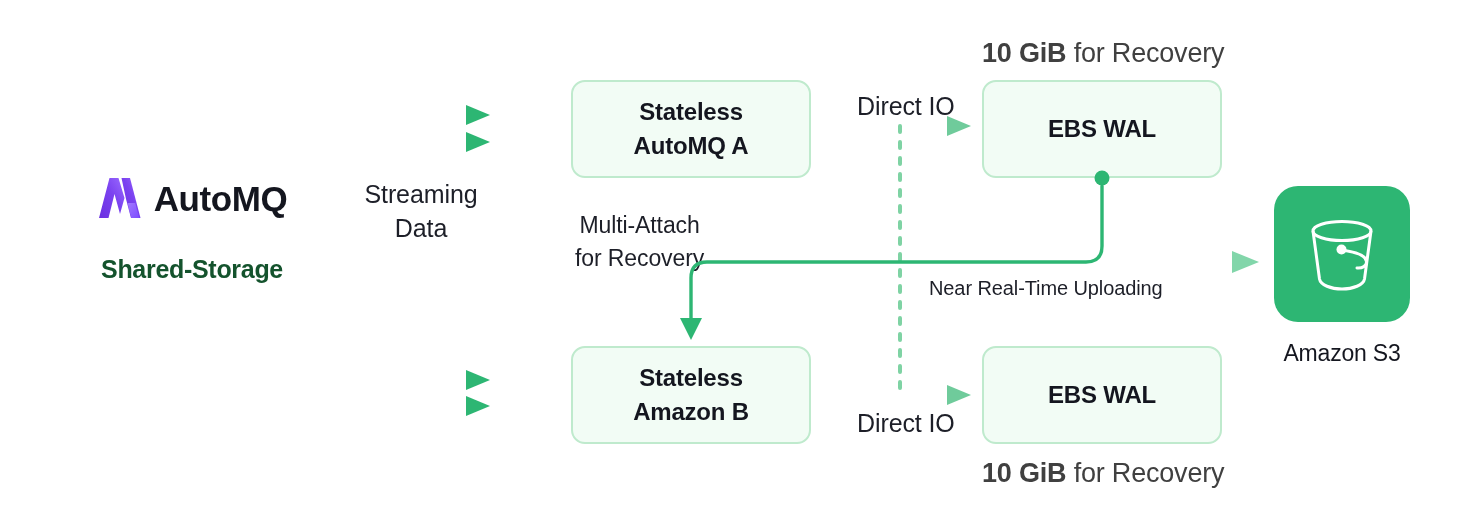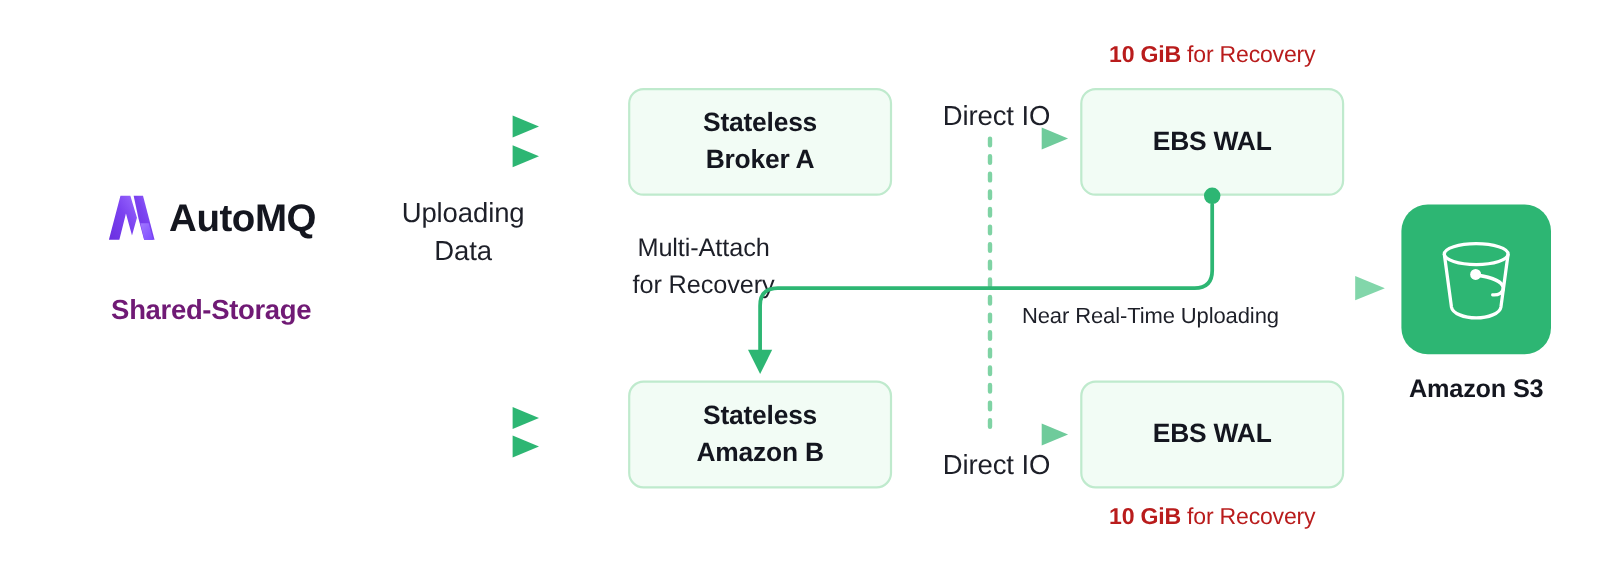--- a/index.html
+++ b/index.html
@@ -39,24 +39,24 @@
     height: 52px;
   }
   #brand-wordmark {
     font-size: 35px;
     font-weight: 700;
     color: #14161f;
     letter-spacing: -0.4px;
     line-height: 1;
   }
   #shared-storage-label {
-    margin-top: 44px;
+    margin-top: 31px;
     font-size: 25px;
     font-weight: 700;
-    color: #701a75;
+    color: #14532d;
     letter-spacing: -0.3px;
     white-space: nowrap;
   }
 
   
   .node-box {
     background: #f2fcf5;
     border: 2px solid #bfeacd;
     border-radius: 14px;
     display: flex;
@@ -72,22 +72,22 @@
     line-height: 1.42;
     letter-spacing: -0.2px;
   }
   #broker-a-box { left: 571px; top: 80px; width: 240px; height: 98px; }
   #broker-b-box { left: 571px; top: 346px; width: 240px; height: 98px; }
   #ebs-wal-top-box { left: 982px; top: 80px; width: 240px; height: 98px; }
   #ebs-wal-bottom-box { left: 982px; top: 346px; width: 240px; height: 98px; }
 
   
   .caption {
-    font-size: 21px;
-    color: #b91c1c;
+    font-size: 27px;
+    color: #404040;
     white-space: nowrap;
     letter-spacing: -0.2px;
   }
   .caption b { font-weight: 700; }
   .caption .reg { font-weight: 400; }
   #recovery-caption-top {
     left: 982px; top: 38px; width: 240px;
     text-align: center;
   }
   #recovery-caption-bottom {
@@ -121,21 +121,21 @@
   #s3-group { left: 1274px; top: 186px; width: 136px; text-align: center; }
   #s3-icon-tile {
     width: 136px; height: 136px;
     background: #2db673;
     border-radius: 24px;
     display: flex; align-items: center; justify-content: center;
   }
   #s3-caption {
     margin-top: 18px;
     font-size: 23px;
-    font-weight: 700;
+    font-weight: 400;
     color: #14161f;
     letter-spacing: -0.2px;
     white-space: nowrap;
   }
 
   
   #connector-layer {
     left: 0; top: 0;
     width: 1458px; height: 522px;
     pointer-events: none;
@@ -165,21 +165,21 @@
         <path d="M30.6 27 L38.2 27 L42.2 42 L34.2 42 Z" fill="url(#mgrad2)"></path>
       </svg>
       <span id="brand-wordmark">AutoMQ</span>
     </div>
     <div id="shared-storage-label">Shared-Storage</div>
   </div>
 
   <div class="abs node-box" id="broker-a-box">
     <div class="node-label">
       <span>Stateless</span><br>
-      <span>Broker A</span>
+      <span>AutoMQ A</span>
     </div>
   </div>
 
   <div class="abs node-box" id="broker-b-box">
     <div class="node-label">
       <span>Stateless</span><br>
       <span>Amazon B</span>
     </div>
   </div>
 
@@ -193,21 +193,21 @@
 
   <div class="abs caption" id="recovery-caption-top">
     <b>10 GiB</b><span class="reg"> for Recovery</span>
   </div>
 
   <div class="abs caption" id="recovery-caption-bottom">
     <b>10 GiB</b><span class="reg"> for Recovery</span>
   </div>
 
   <div class="abs flow-label" id="streaming-data-label">
-    <span>Uploading</span><br>
+    <span>Streaming</span><br>
     <span>Data</span>
   </div>
 
   <div class="abs flow-label" id="multi-attach-label">
     <span>Multi-Attach</span><br>
     <span>for Recovery</span>
   </div>
 
   <div class="abs flow-label" id="direct-io-top-label">Direct IO</div>
   <div class="abs flow-label" id="direct-io-bottom-label">Direct IO</div>

